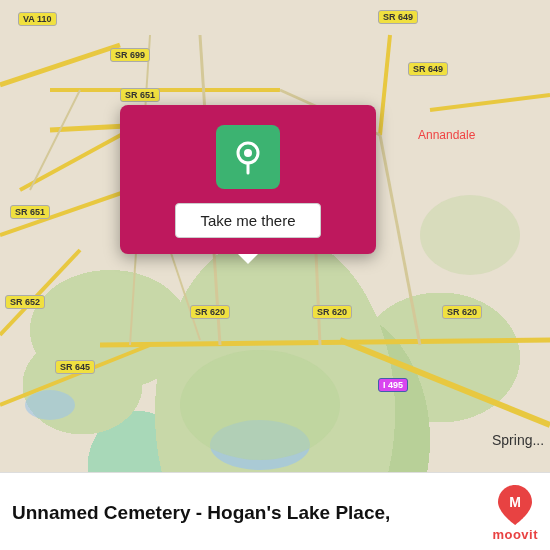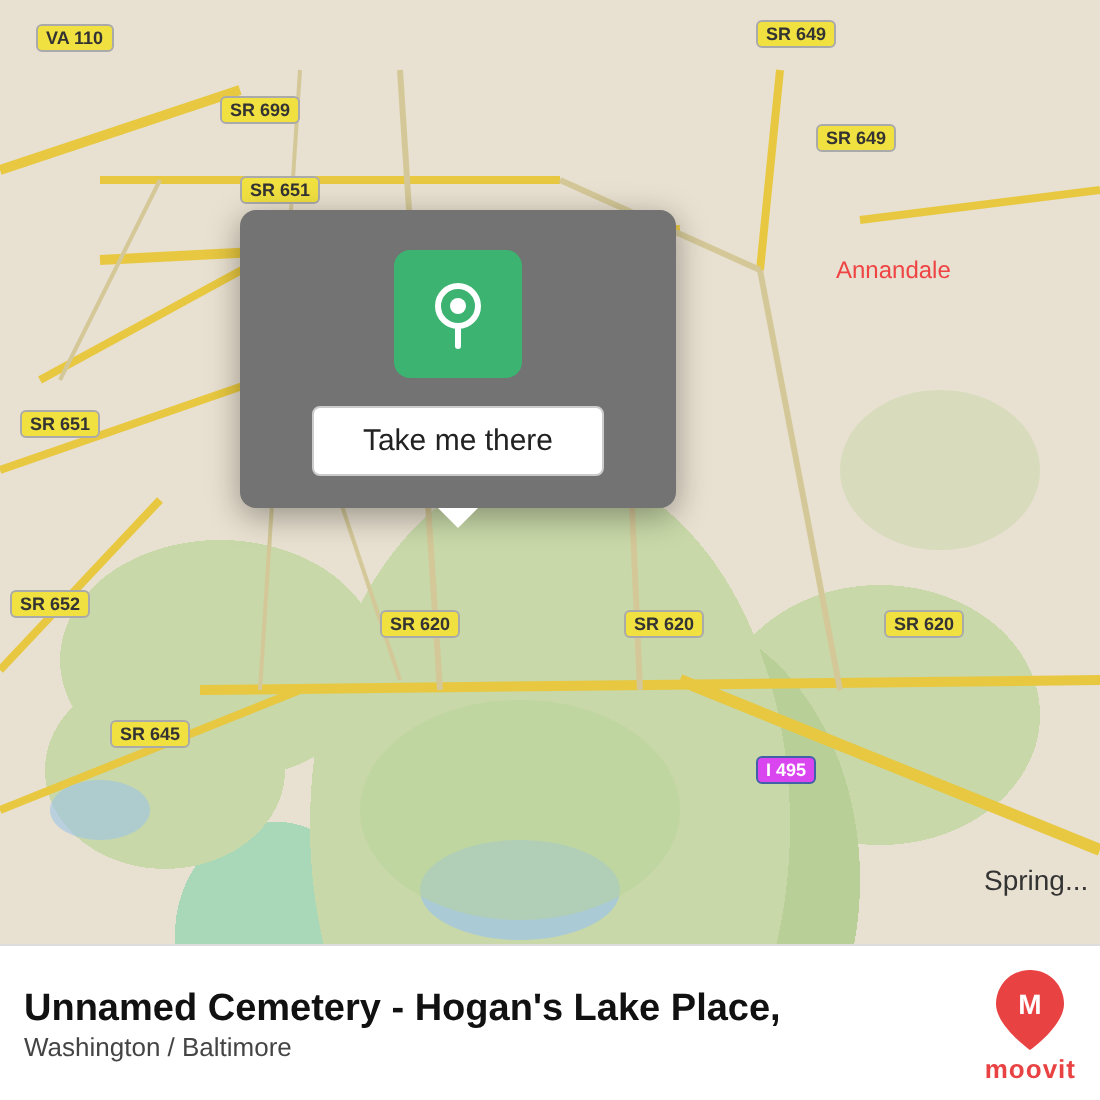--- a/index.html
+++ b/index.html
@@ -49,22 +49,22 @@
       top: 0; left: 0;
       width: 100%;
       height: 100%;
     }
 
     
     #popup-card {
       position: absolute;
       top: 105px;
       left: 120px;
-      width: 218px;
-      background: #737373;
+      width: 256px;
+      background: #be185d;
       border-radius: 8px;
       box-shadow: 0 4px 16px rgba(0,0,0,0.35);
       display: flex;
       flex-direction: column;
       align-items: center;
       padding: 20px 16px 16px 16px;
       z-index: 10;
     }
 
     
@@ -239,21 +239,20 @@
         <circle cx="18" cy="14" r="4" fill="white"></circle>
         <line x1="18" y1="24" x2="18" y2="34" stroke="white" stroke-width="3" stroke-linecap="round"></line>
       </svg>
     </div>
     <button id="take-me-there-btn">Take me there</button>
   </div>
 
   <div id="bottom-bar">
     <div id="bottom-left">
       <div id="location-title">Unnamed Cemetery - Hogan's Lake Place,</div>
-      <div id="location-subtitle">Washington / Baltimore</div>
     </div>
 
     <div id="moovit-logo">
       <div style="position:relative;width:44px;height:44px;display:flex;align-items:center;justify-content:center;">
 
         <svg width="44" height="44" viewBox="0 0 44 44">
 
           <path d="M22 2 C12 2 5 10 5 19 C5 30 22 42 22 42 C22 42 39 30 39 19 C39 10 32 2 22 2Z" fill="#e84242"></path>
 
           <text x="22" y="24" text-anchor="middle" fill="white" font-size="14" font-weight="bold" font-family="Arial">M</text>

